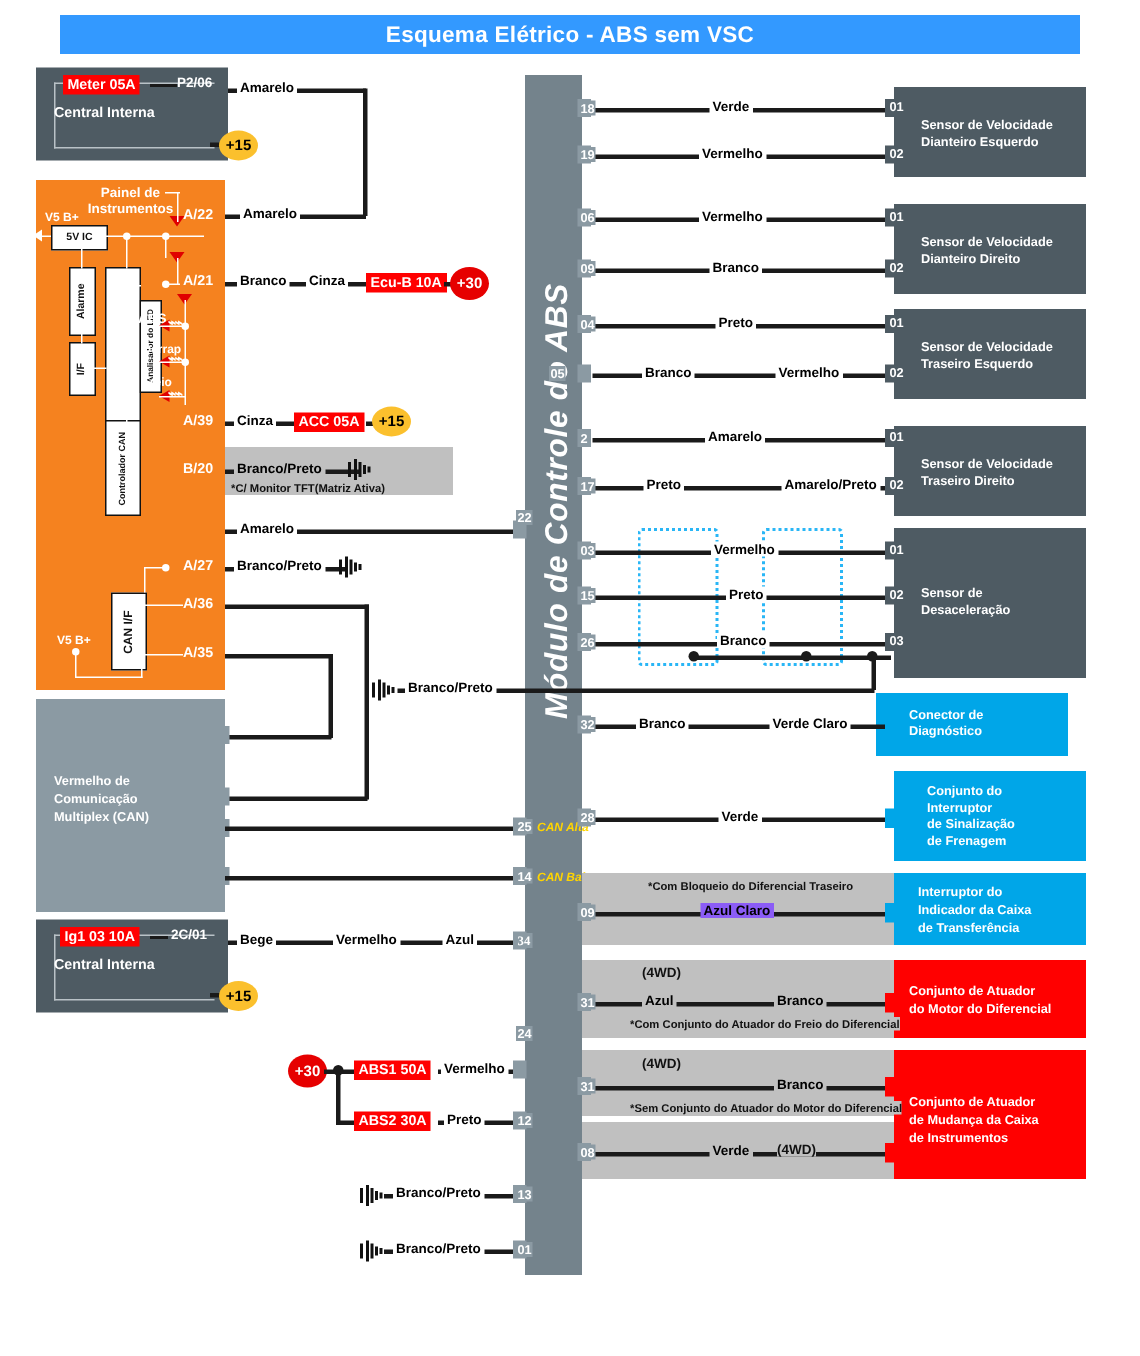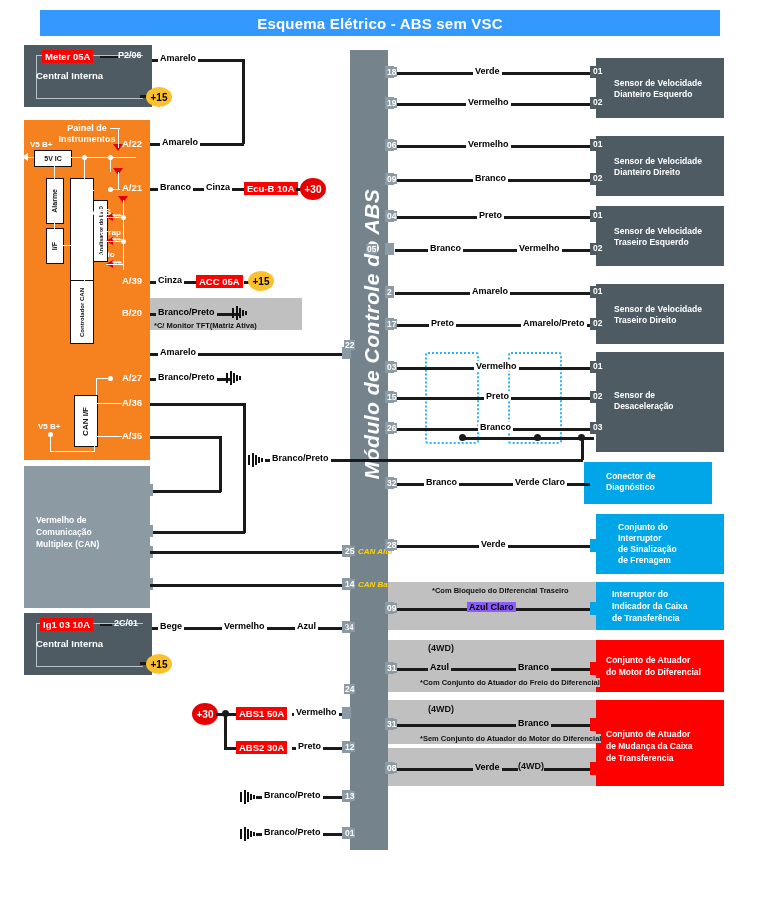--- a/index.html
+++ b/index.html
@@ -502,21 +502,21 @@
 <div class="abs pin" style="left:386px;top:663px;">31</div>
 <div class="abs conn-tab-red" style="left:590px;top:662px;"></div>
 <div class="abs note" style="left:420px;top:678px;background:#c0c0c0;">*Com Conjunto do Atuador do Freio do Diferencial</div>
 
 <div class="abs box-graylt" style="left:388px;top:700px;width:336px;height:44px;"></div>
 <div class="abs box-graylt" style="left:388px;top:748px;width:336px;height:38px;"></div>
 <div class="abs box-red" style="left:596px;top:700px;width:128px;height:86px;">
   <div style="position:absolute;left:10px;top:28px;color:#fff;font-size:8.5px;font-weight:bold;line-height:12px;">
     <span>Conjunto de Atuador</span><br>
     <span>de Mudança da Caixa</span><br>
-    <span>de Transferencia</span>
+    <span>de Instrumentos</span>
   </div>
 </div>
 <div class="abs wd-lbl" style="left:428px;top:704px;background:#c0c0c0;">(4WD)</div>
 <div class="abs wire-th-h" style="left:395px;top:724px;width:201px;"></div>
 <div class="abs wlbl" style="left:516px;top:718px;background:#c0c0c0;">Branco</div>
 <div class="abs conn-tab" style="left:385px;top:718px;"></div>
 <div class="abs pin" style="left:386px;top:719px;">31</div>
 <div class="abs conn-tab-red" style="left:590px;top:718px;"></div>
 <div class="abs note" style="left:420px;top:734px;background:#c0c0c0;">*Sem Conjunto do Atuador do Motor do Diferencial</div>
 <div class="abs wire-th-h" style="left:395px;top:768px;width:201px;"></div>

